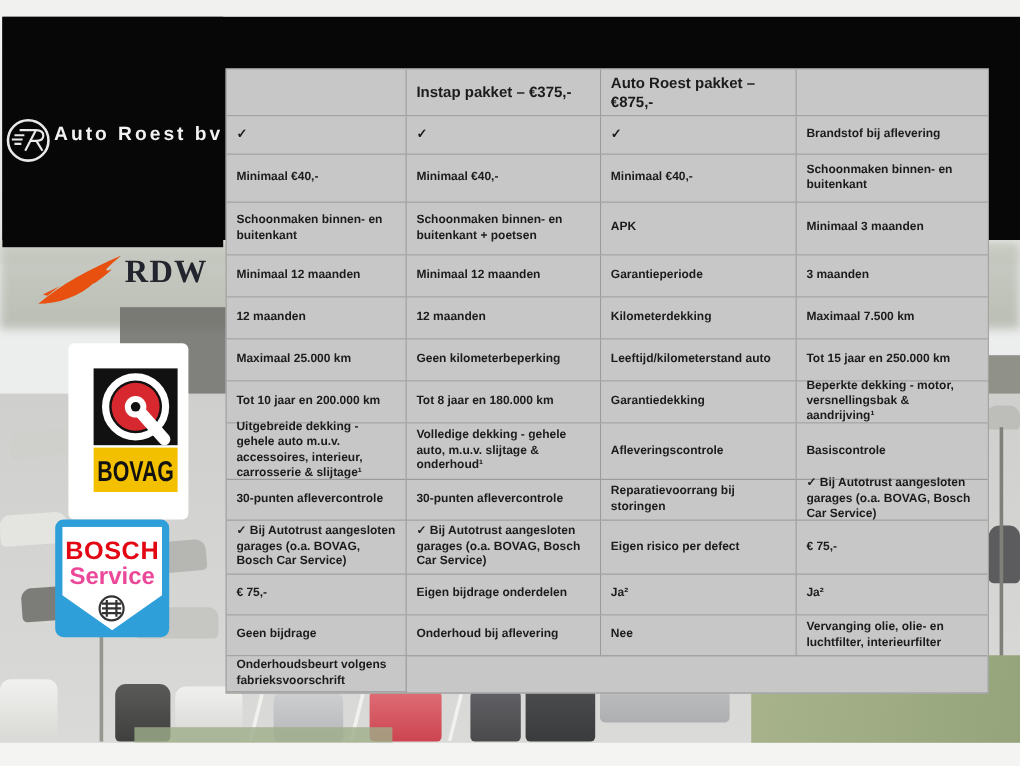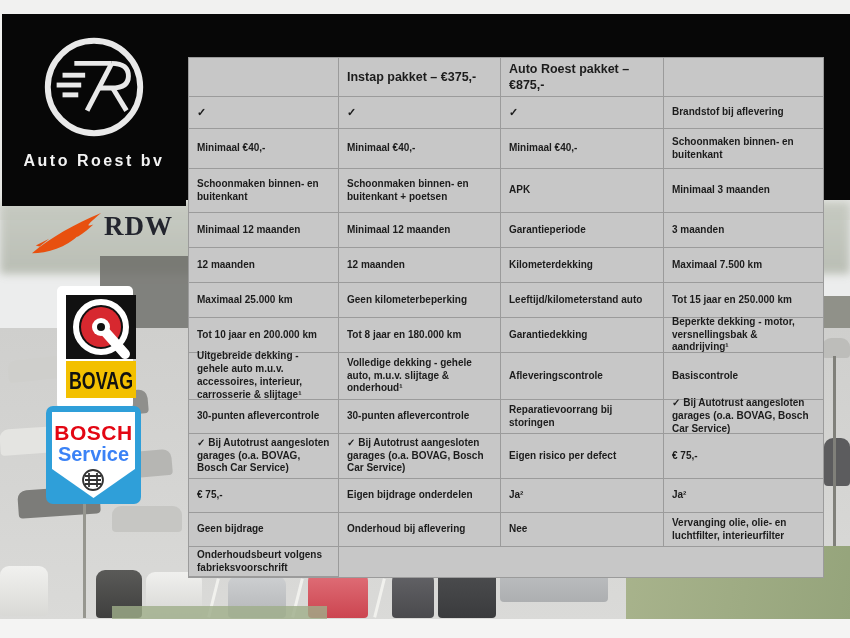--- a/index.html
+++ b/index.html
@@ -16,32 +16,32 @@
   .grass-r{left:626px;top:546px;width:224px;height:78px;background:linear-gradient(100deg,#a8b38c,#95a47b);border-radius:40% 0 0 0;}
   .grass-strip{left:112px;top:606px;width:215px;height:13px;background:#9fae8a;opacity:.8;}
   .car{border-radius:9px 9px 4px 4px;}
   .pole{background:#96968f;}
   .pline{width:3px;background:#f3f3ef;transform:rotate(14deg);opacity:.9;}
   .botstrip{left:0;top:619px;width:850px;height:19px;background:#f4f4f3;}
   .topstrip{left:0;top:0;width:850px;height:14px;background:#f1f1f0;}
   
   .blackband{left:2px;top:14px;width:848px;height:186px;background:#070707;}
   .logobox{left:2px;top:14px;width:184px;height:192px;background:#070707;
-           display:flex;flex-direction:column;align-items:center;}
+           display:flex;flex-direction:row;align-items:center;}
   .logobox svg{margin-top:14px;}
   .brandname{color:#f2f2f2;font-size:16px;font-weight:700;letter-spacing:2.5px;margin-top:6px;white-space:nowrap;}
   .rdw{left:30px;top:211px;width:145px;height:48px;display:flex;}
   .rdw-label{font-family:"Liberation Serif",serif;font-size:27px;font-weight:600;color:#23252e;letter-spacing:1px;margin-left:2px;}
-  .bovag{left:57px;top:286px;width:68px;height:115px;background:#fff;border-radius:5px;padding:4px;}
-  .bosch{left:46px;top:406px;width:95px;height:98px;background:#2f9fd9;border-radius:7px;}
+  .bovag{left:57px;top:286px;width:68px;height:115px;background:#fff;border-radius:5px;padding:16px;}
+  .bosch{left:46px;top:433px;width:95px;height:98px;background:#2f9fd9;border-radius:7px;}
   .bosch-shield{position:absolute;left:6%;top:6%;width:88%;height:88%;background:#fff;
     clip-path:polygon(0 0,100% 0,100% 66%,50% 100%,0 66%);
     display:flex;flex-direction:column;align-items:center;}
   .bosch-line1{color:#e30613;font-weight:800;font-size:21px;letter-spacing:.5px;margin-top:9px;}
-  .bosch-line2{color:#3b82f6;font-weight:700;font-size:20px;margin-top:-2px;}
+  .bosch-line2{color:#ec4899;font-weight:700;font-size:20px;margin-top:-2px;}
   
   .pkg-table{left:188px;top:57px;width:634px;display:grid;
     grid-template-columns:150px 162px 163px 159px;
     grid-template-rows:39px 32px 40px 44px 35px 35px 35px 35px 47px 34px 45px 34px 34px 30px;
     border:1px solid #9b9b9b;background:#c7c7c7;color:#1c1c1c;font-weight:700;}
   .cell{background:#c7c7c7;border-right:1px solid #9b9b9b;border-bottom:1px solid #9b9b9b;
         padding:3px 8px;display:flex;align-items:center;font-size:10px;line-height:1.28;}
   .cell:nth-child(4n){border-right:none;}
   .hdr{font-size:12.5px;}
   .check{font-size:11px;}

